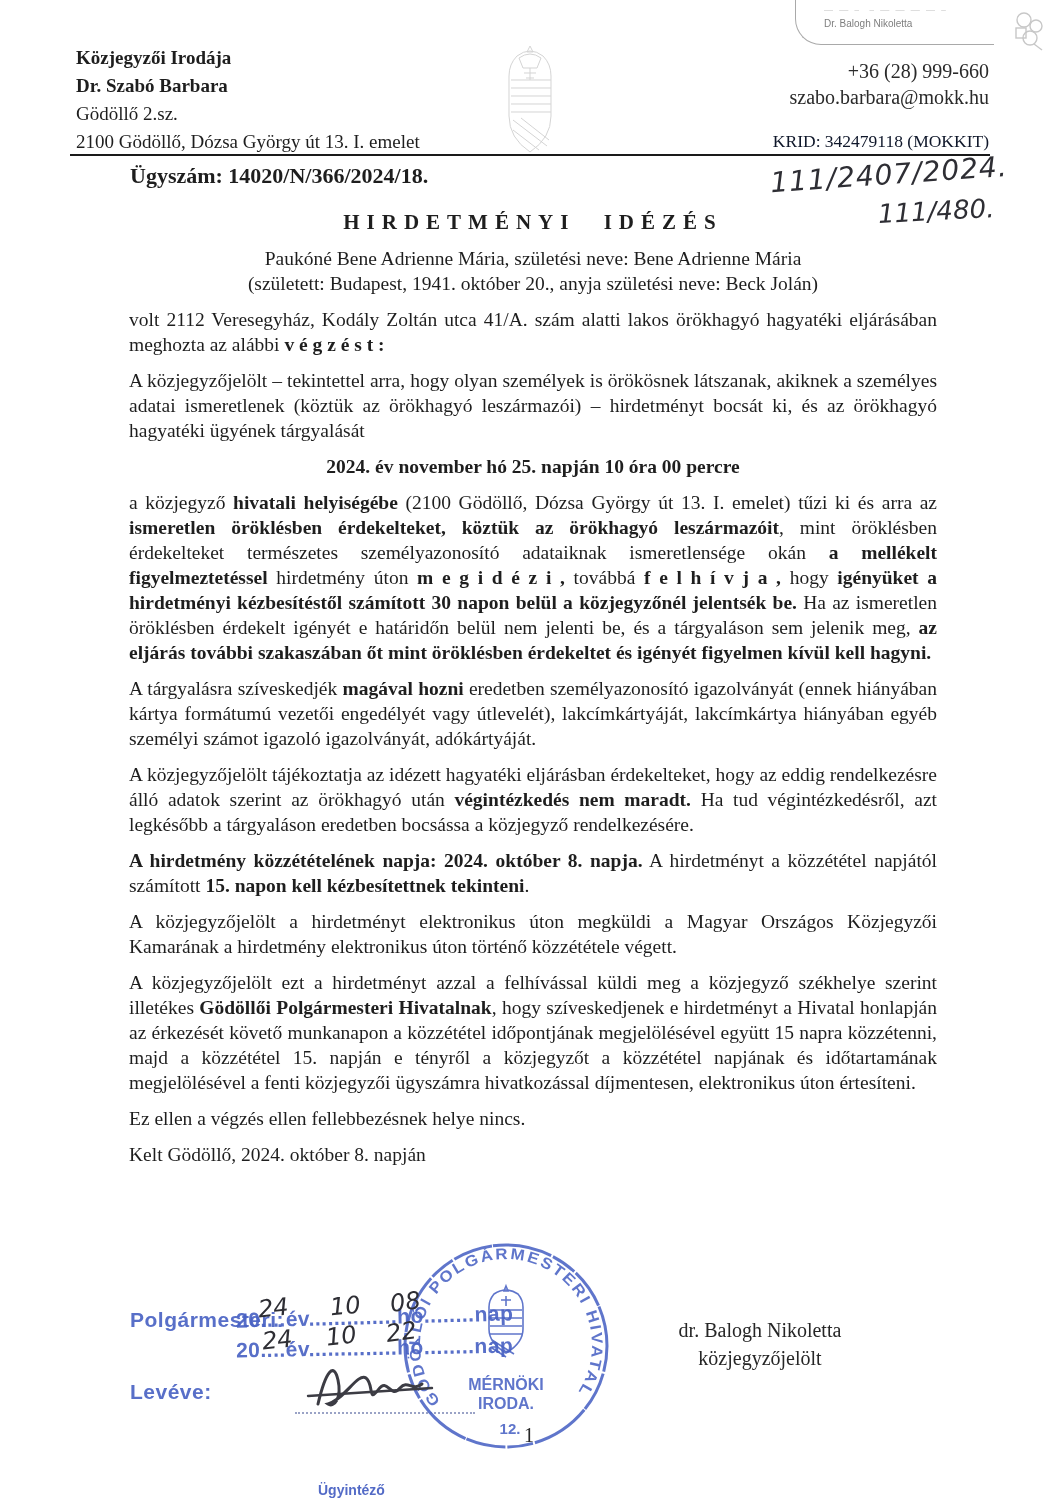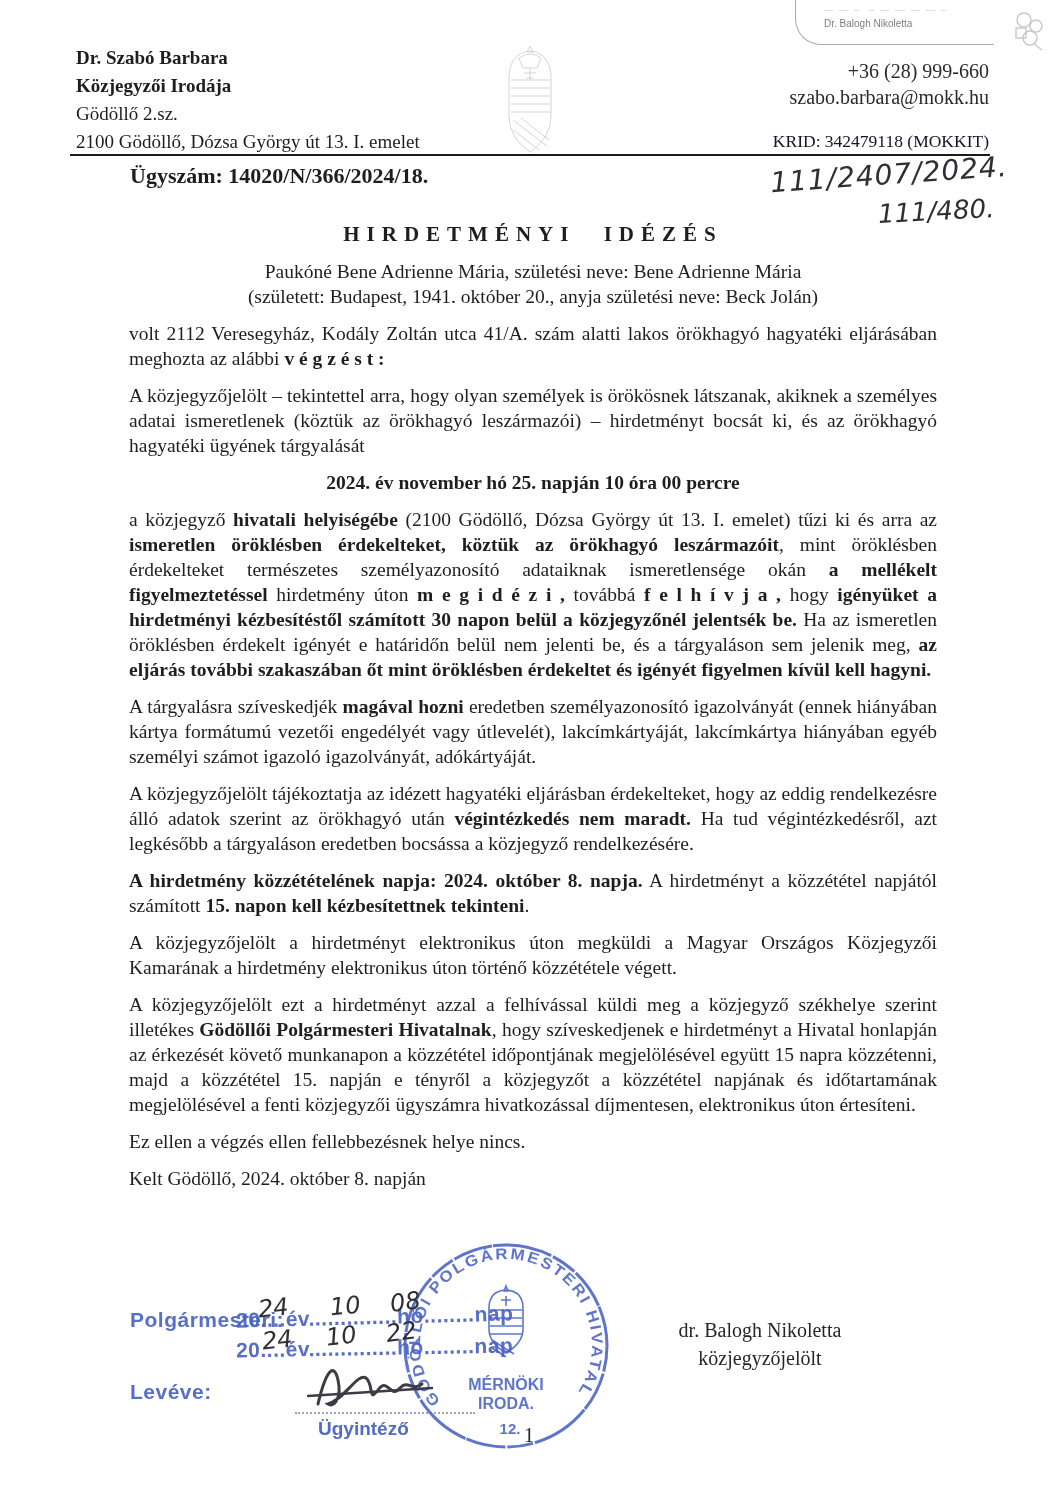--- a/index.html
+++ b/index.html
@@ -23,53 +23,53 @@
   .coa-top{position:absolute;left:497px;top:44px;opacity:.65}
 
   .case-number{position:absolute;left:130px;top:163px;font-size:22px;font-weight:bold}
 
   .hand{font-family:"DejaVu Sans",sans-serif;font-style:italic;color:#2e2e34}
   .ref1{position:absolute;left:770px;top:158px;font-size:28px;transform:rotate(-4deg);letter-spacing:1px}
   .ref2{position:absolute;left:878px;top:196px;font-size:26px;transform:rotate(-3deg)}
 
   
   .content{position:absolute;left:129px;top:210px;width:808px;font-size:19.5px;line-height:25px;text-align:justify}
-  .content p{margin:12px 0 11px}
+  .content p{margin:0 0 11px}
   .center{text-align:center}
   .title{font-size:21px;font-weight:bold;letter-spacing:7px;word-spacing:16px;margin-bottom:17px}
   .name-line{font-weight:normal}
   b{font-weight:bold}
 
   
   .stamp-blue{color:#4a63c4;font-family:"Liberation Sans",sans-serif;font-weight:bold}
   .posting-row{position:absolute;font-size:21px;letter-spacing:.5px;opacity:.92}
   .row1-label{left:130px;top:1308px}
   .row1-line{left:236px;top:1305px;transform:rotate(-1.5deg)}
   .row2-label{left:130px;top:1380px}
   .row2-line{left:236px;top:1336px;transform:rotate(-1deg)}
   .hand-digit{position:absolute;font-size:24px;z-index:3}
 
   .signature{position:absolute;left:300px;top:1352px;z-index:2}
   .clerk-line{position:absolute;left:295px;top:1412px;width:180px;border-bottom:2.5px dotted #9aa3c6}
-  .clerk-label{position:absolute;left:318px;top:1418px;font-size:19px;opacity:.95}
+  .clerk-label{position:absolute;left:318px;top:1482px;font-size:14px;opacity:.95}
 
   .round-stamp{position:absolute;left:398px;top:1238px;z-index:1}
 
   .signer-block{position:absolute;left:630px;top:1316px;width:260px;text-align:center;font-size:20px;line-height:28px;color:#262626}
 
   .page-number{position:absolute;left:524px;top:1424px;font-size:20px;color:#262626}
 </style>
 </head>
 <body>
 
 <div class="page">
 
   <div class="office-block">
+    <div class="b">Közjegyzői Irodája</div>
     <div class="b">Dr. Szabó Barbara</div>
-    <div class="b">Közjegyzői Irodája</div>
     <div>Gödöllő 2.sz.</div>
     <div>2100 Gödöllő, Dózsa György út 13. I. emelet</div>
   </div>
 
   <svg class="coa-top" width="66" height="112" viewBox="0 0 66 112">
     <g fill="none" stroke="#bdbdbd" stroke-width="1">
       <path d="M33 2 l3 6 h-6 z"></path>
       <path d="M20 12 q13 -10 26 0 q8 8 8 20 v40 q0 22 -21 36 q-21 -14 -21 -36 v-40 q0 -12 8 -20 z"></path>
       <path d="M14 36 h40 M14 44 h40 M14 52 h40 M14 60 h40 M14 68 h40"></path>
       <path d="M22 14 q11 -8 22 0 l-4 10 h-14 z"></path>

